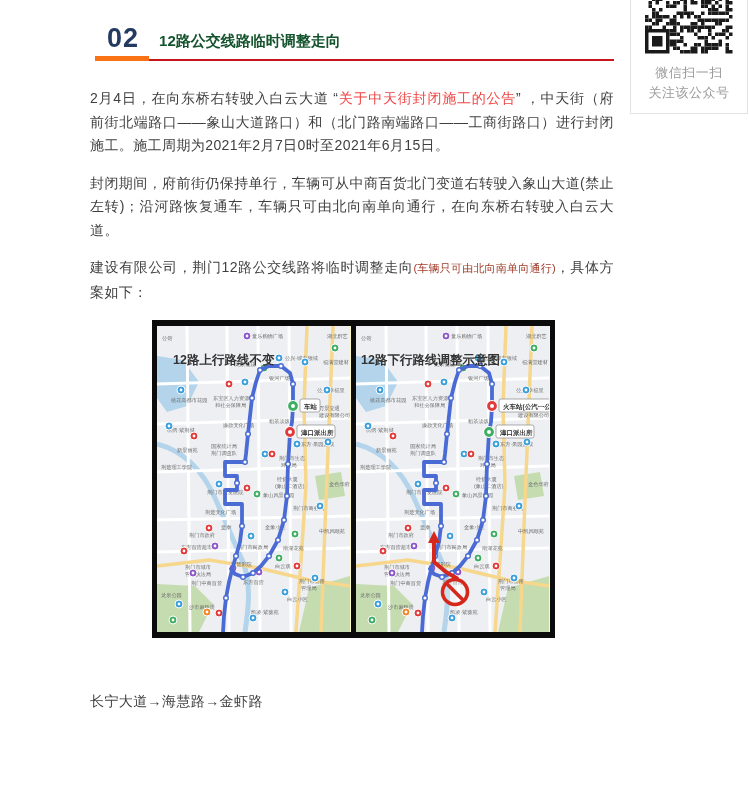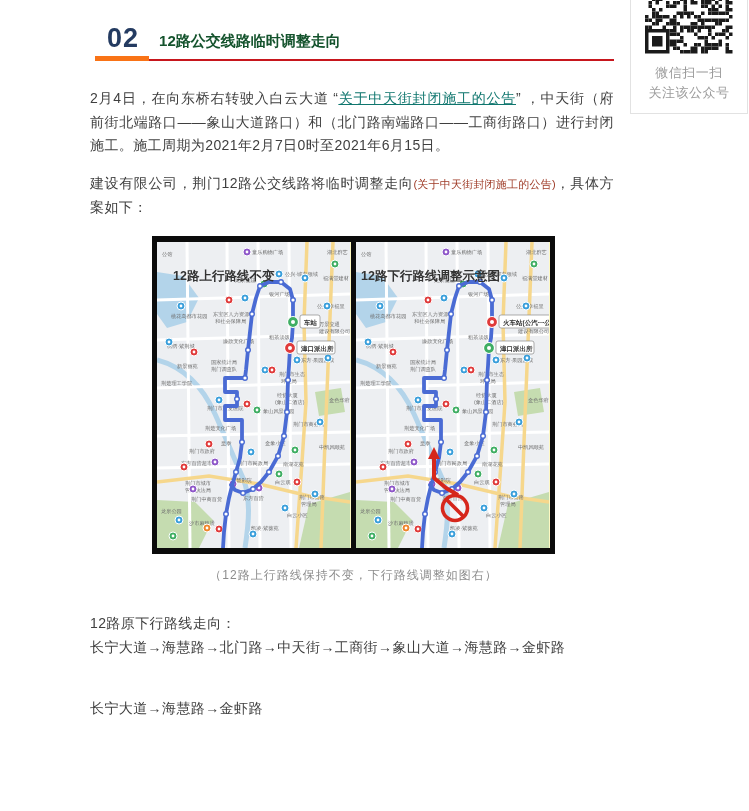--- a/index.html
+++ b/index.html
@@ -11,21 +11,21 @@
   
   .sec-header { display:flex; align-items:flex-end; margin-top:24px; }
   .num-wrap { margin-left:5px; padding:0 10px 4px 12px; border-bottom:5px solid #f97316; }
   .sec-num { font-size:27px; font-weight:bold; color:#243b61; letter-spacing:1px; line-height:28px; }
   .title-wrap { flex:1; border-bottom:2px solid #c7161d; padding:0 0 8px 10px; }
   .sec-title { font-size:15px; font-weight:600; color:#14532d; }
 
   
   .para { font-size:14px; line-height:23.5px; letter-spacing:0.4px; margin-top:14px; text-align:justify; }
   .para.first { margin-top:26px; }
-  .inline-link { color:#0f766e; text-decoration:underline; cursor:pointer; }
+  .inline-link { color:#ef4444; cursor:pointer; }
   .note-red { color:#9e3a26; font-size:11px; letter-spacing:0; }
 
   
   .map-figure { margin:16px 0 0 62px; width:403px; height:318px; background:#0b0b0b;
                 display:flex; gap:5px; padding:6px 5px; }
   .map-box { width:203px; height:306px; background:#fef9c3; overflow:hidden; }
   .map-box svg { display:block; }
   .fig-caption { margin-left:62px; width:403px; text-align:center; color:#8c8c8c;
                  font-size:12px; margin-top:13px; letter-spacing:1px; }
 
@@ -52,22 +52,23 @@
       <div class="num-wrap">
         <span class="sec-num">02</span>
       </div>
       <div class="title-wrap">
         <span class="sec-title">12路公交线路临时调整走向</span>
       </div>
     </div>
 
     <p class="para first"><span>2月4日，在向东桥右转驶入白云大道 “</span><span class="inline-link">关于中天街封闭施工的公告</span><span>” ，中天街（府前街北端路口——象山大道路口）和（北门路南端路口——工商街路口）进行封闭施工。施工周期为2021年2月7日0时至2021年6月15日。</span></p>
 
-
-    <p class="para"><span>建设有限公司，荆门12路公交线路将临时调整走向</span><span class="note-red">(关于中天街封闭施工的公告)</span><span>，具体方案如下：</span></p>
+    <p class="para">封闭期间，府前街仍保持单行，车辆可从中商百货北门变道右转驶入象山大道(禁止左转)；沿河路恢复通车，车辆只可由北向南单向通行，在向东桥右转驶入白云大道。</p>
+
+    <p class="para"><span>建设有限公司，荆门12路公交线路将临时调整走向</span><span class="note-red">(车辆只可由北向南单向通行)</span><span>，具体方案如下：</span></p>
 
     <div class="map-figure">
       <div class="map-box" id="map-left">
           <svg viewBox="0 0 193 306" width="193" height="306" xmlns="http://www.w3.org/2000/svg">
             <rect x="0" y="0" width="193" height="306" fill="#edeff2"></rect>
             <polygon points="0,30 26,34 42,56 30,80 10,86 0,72" fill="#b3d4ea"></polygon>
             <path d="M0,118 C30,126 48,150 58,172 C68,194 76,214 86,236 C94,256 92,280 88,306" fill="none" stroke="#b3d4ea" stroke-width="5"></path>
             <polygon points="0,258 38,260 56,278 42,306 0,306" fill="#c5dcb0"></polygon>
             <polygon points="152,262 193,250 193,306 142,306" fill="#c5dcb0"></polygon>
             <polygon points="158,150 184,146 188,170 162,174" fill="#c5dcb0"></polygon>
@@ -402,27 +403,22 @@
             <text x="147" y="82.5" font-size="6.5" font-weight="bold" fill="#333">火车站(公汽一公司)</text>
             <circle cx="133" cy="106" r="5.5" fill="#3fae63" stroke="#fff" stroke-width="1.2"></circle>
             <circle cx="133" cy="106" r="2" fill="#fff"></circle>
             <rect x="140" y="99" width="38" height="13" rx="2" fill="#fff" stroke="#8a8a8a" stroke-width="0.7"></rect>
             <text x="144" y="108.5" font-size="6.5" font-weight="bold" fill="#333">漳口派出所</text>
             <text x="5" y="38" font-size="12.5" font-weight="bold" fill="#333">12路下行路线调整示意图</text>
           </svg>
         </div>
     </div>
 
-    <div class="fig-caption">（12路上行路线保持不变，下行路线调整如图右）</div>
 
     <div class="routes">
-      <div class="route-group">
-        <div class="route-line">12路原下行路线走向：</div>
-        <div class="route-line">长宁大道→海慧路→北门路→中天街→工商街→象山大道→海慧路→金虾路</div>
-      </div>
       <div class="route-gap"></div>
       <div class="route-group">
         <div class="route-line">长宁大道→海慧路→金虾路</div>
       </div>
 
     </div>
   </div>
 
   <div class="qr-panel">
     <svg id="qr-svg" width="88" height="88">

